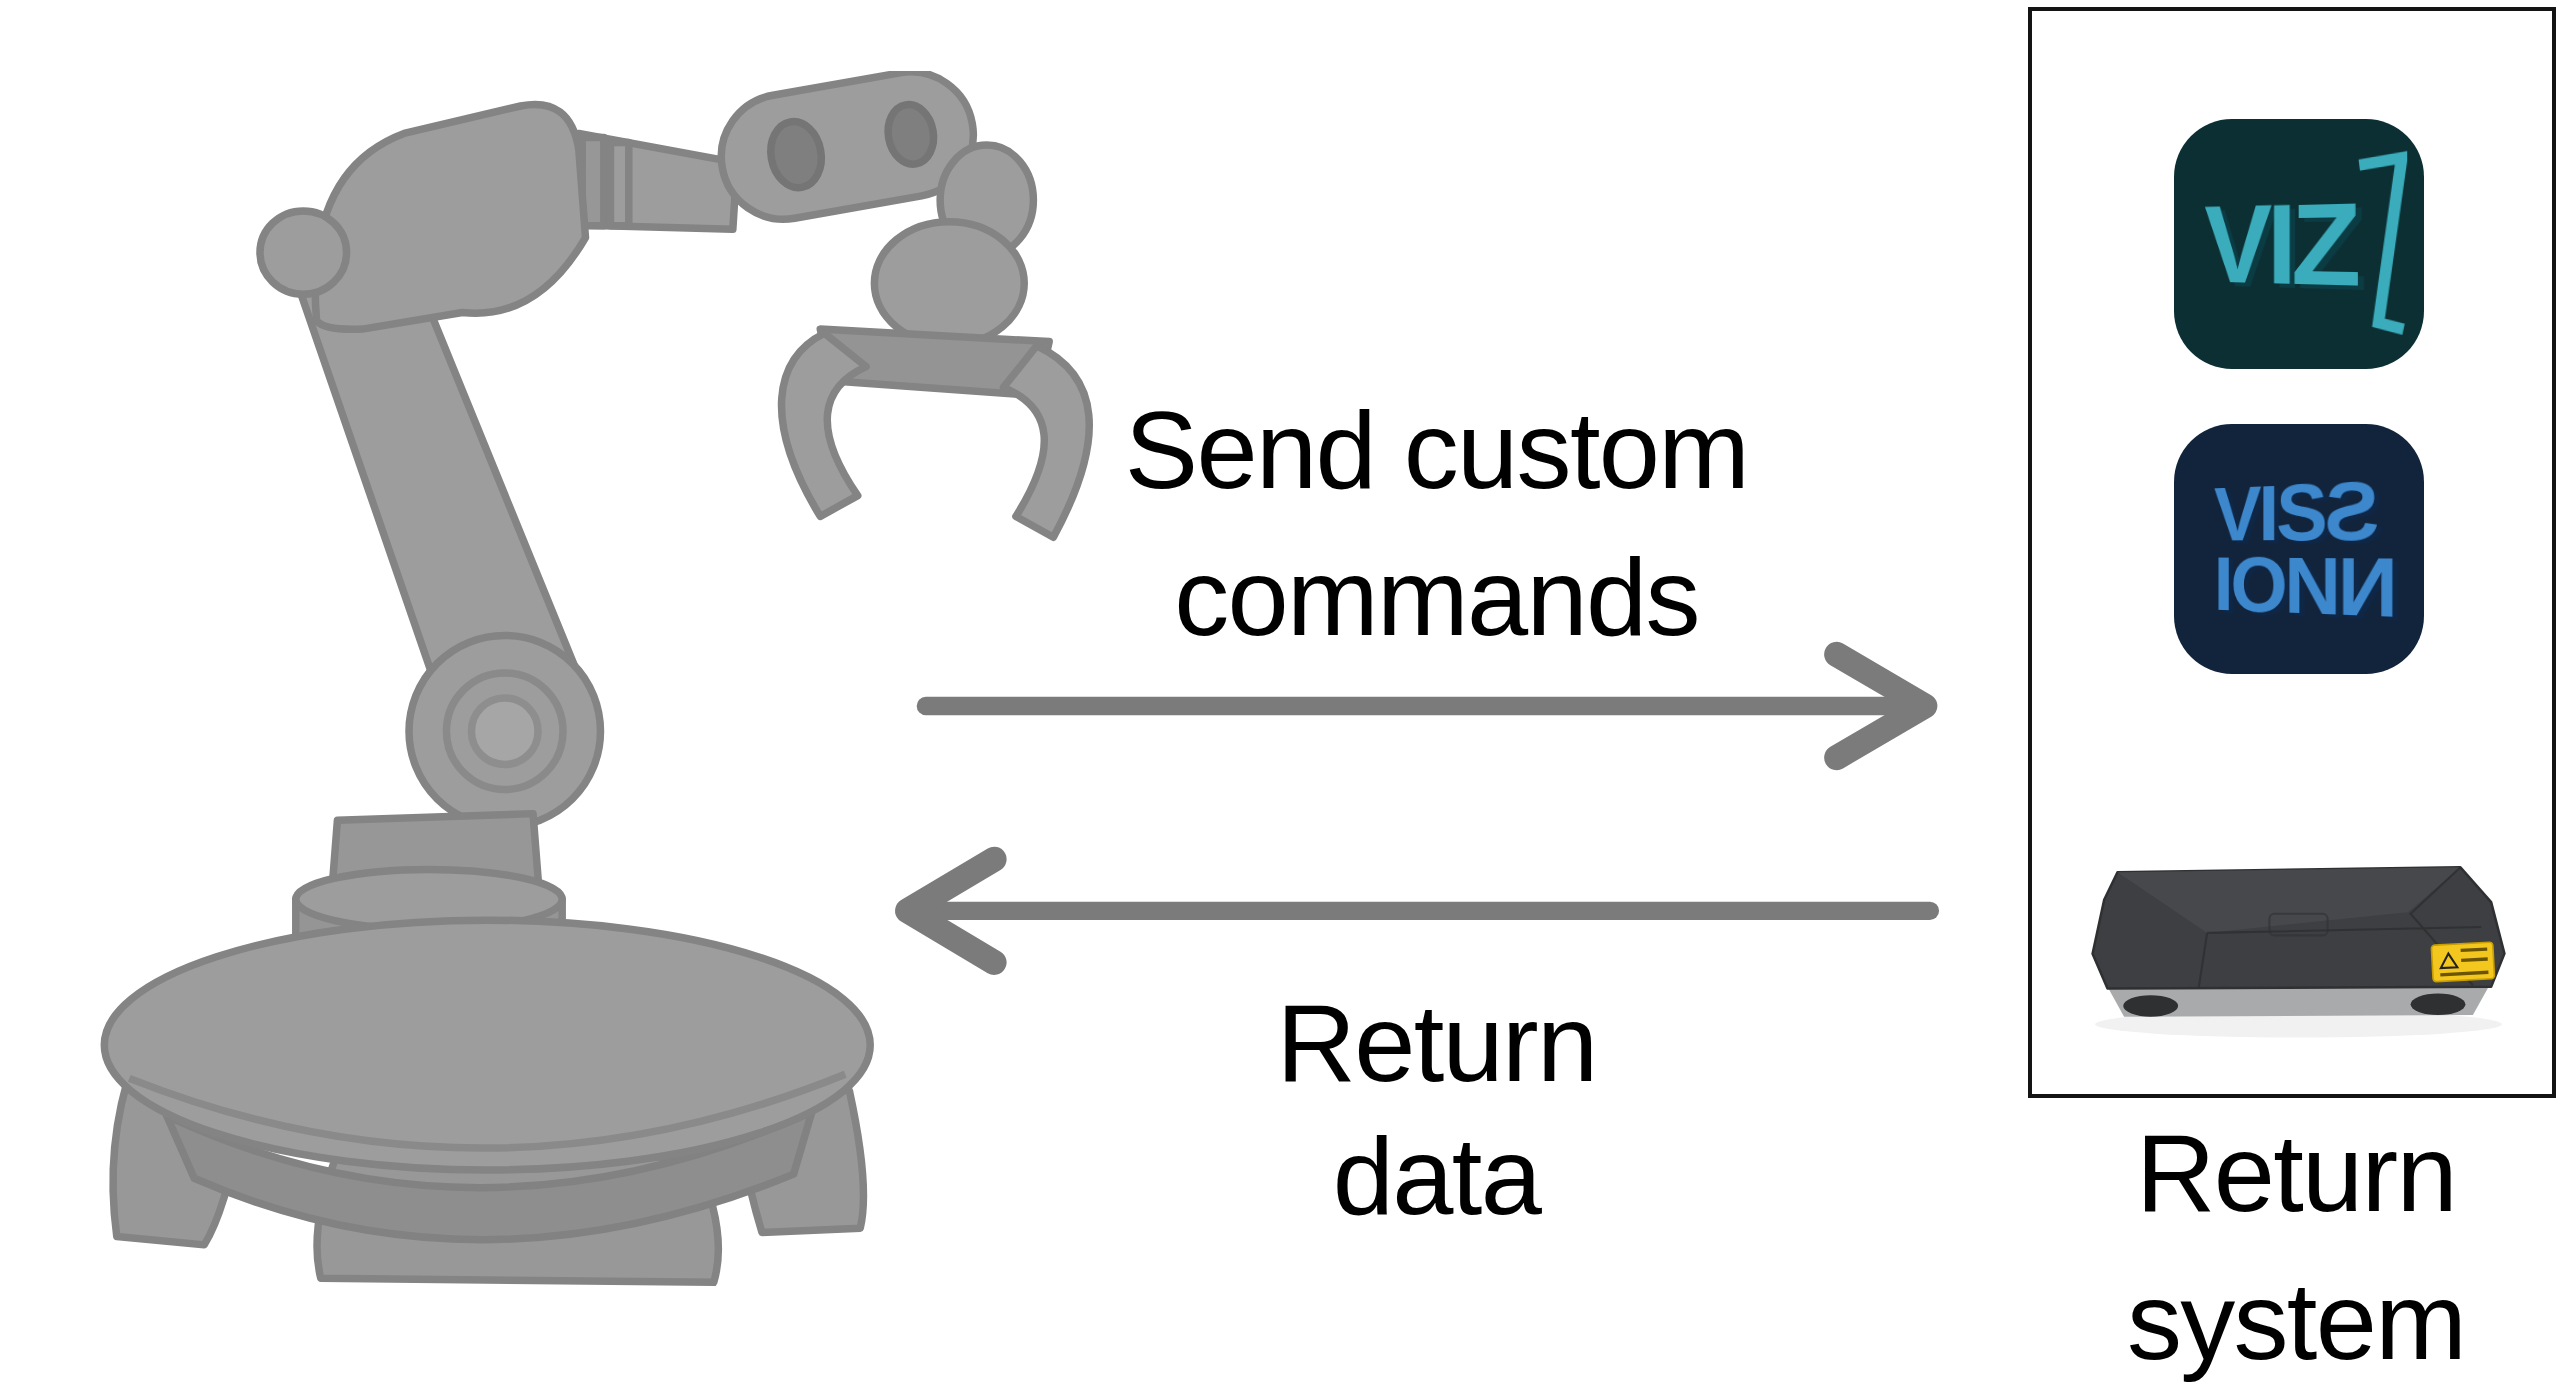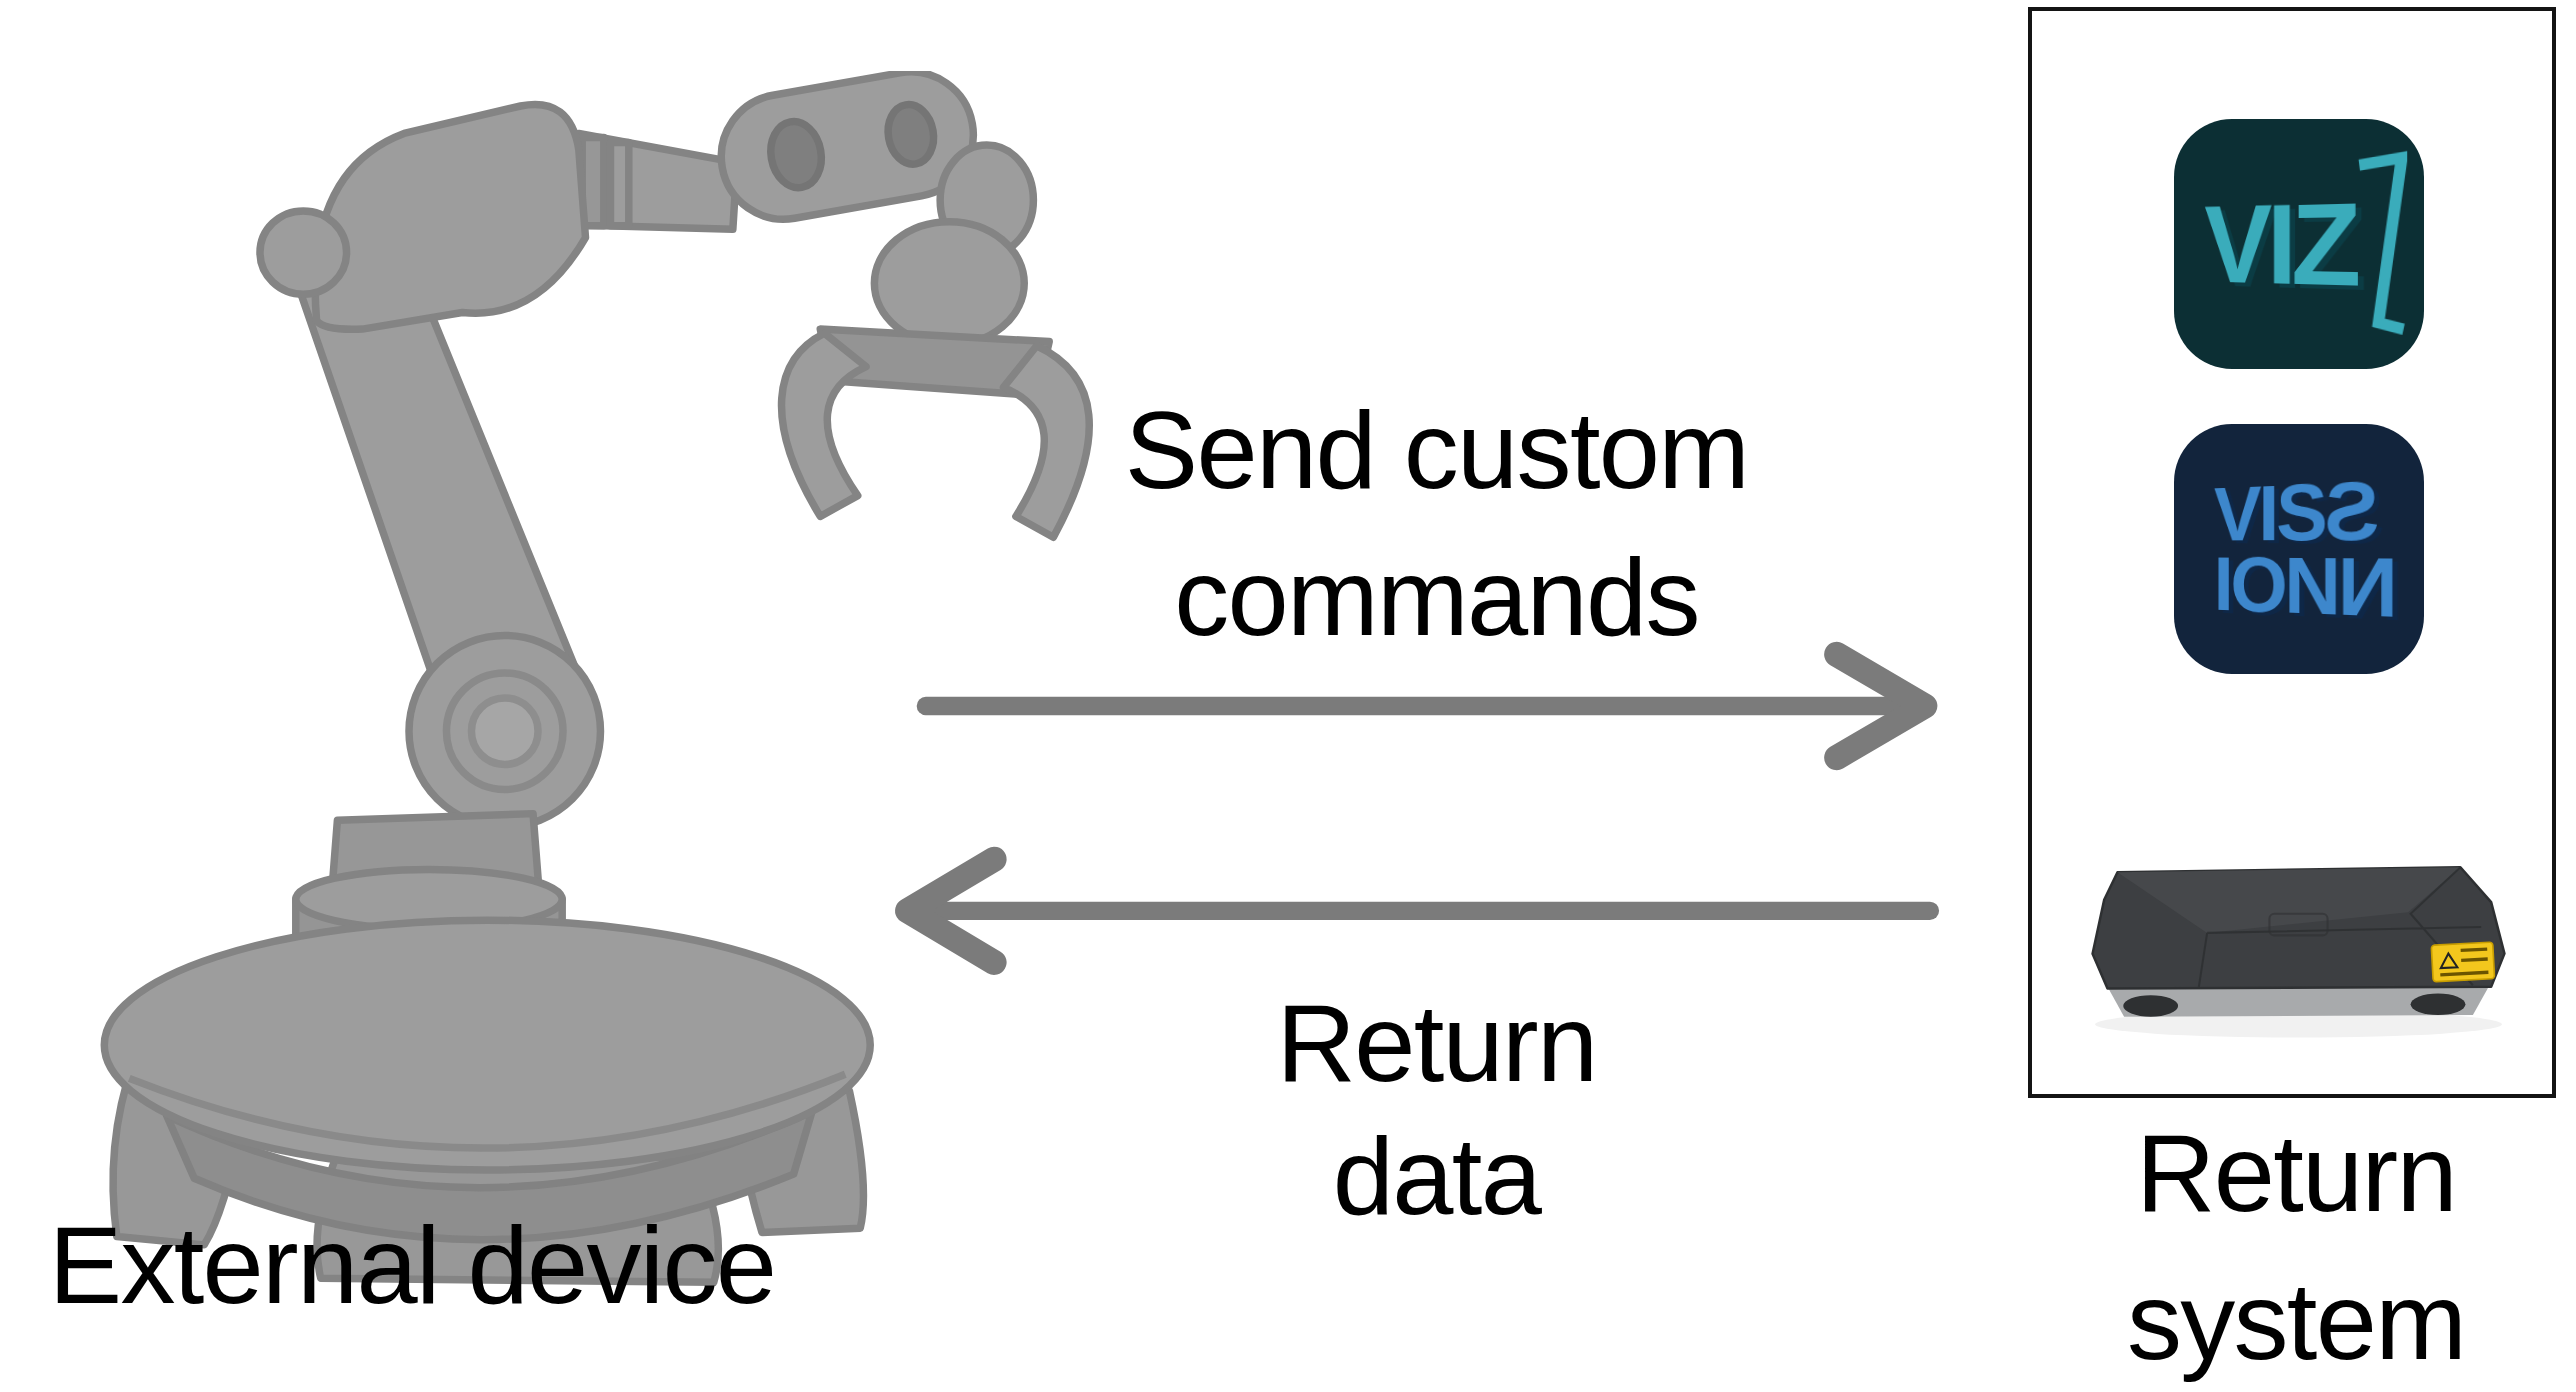--- a/index.html
+++ b/index.html
@@ -135,21 +135,20 @@
   <div class="big-label label-send">
     <div>Send custom</div>
     <div>commands</div>
   </div>
 
   <div class="big-label label-return">
     <div>Return</div>
     <div>data</div>
   </div>
 
-  <div class="big-label label-external">External device</div>
 
   <div class="vision-box">
 
     <div class="app-icon icon-viz" style="background:#0c2f34;">
       <div class="viz-inner">
         <span class="viz-text" style="color:#3aacbb;">VIZ</span>
         <svg width="48" height="175" viewBox="0 0 58 210">
           <path d="M4 14 L52 8 L26 196 L54 202" stroke="#3aacbb" stroke-width="13" fill="none"></path>
         </svg>
       </div>

